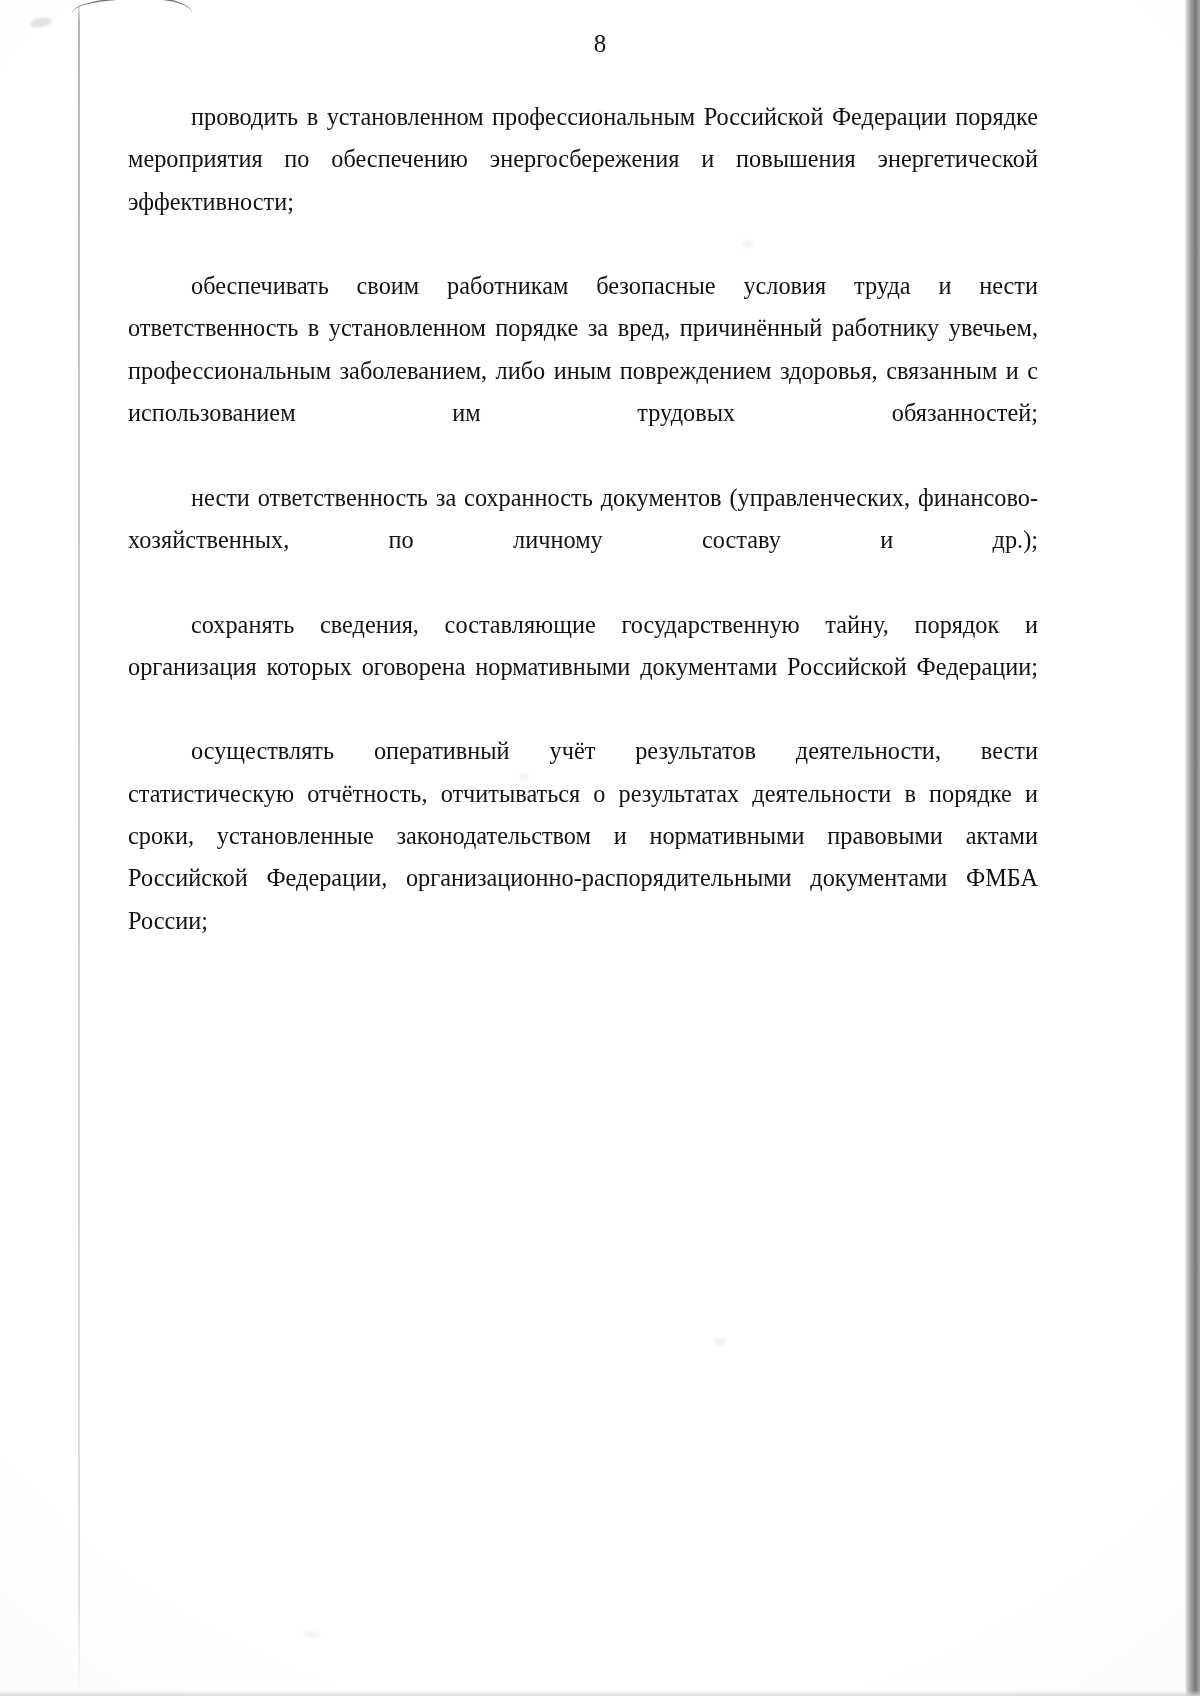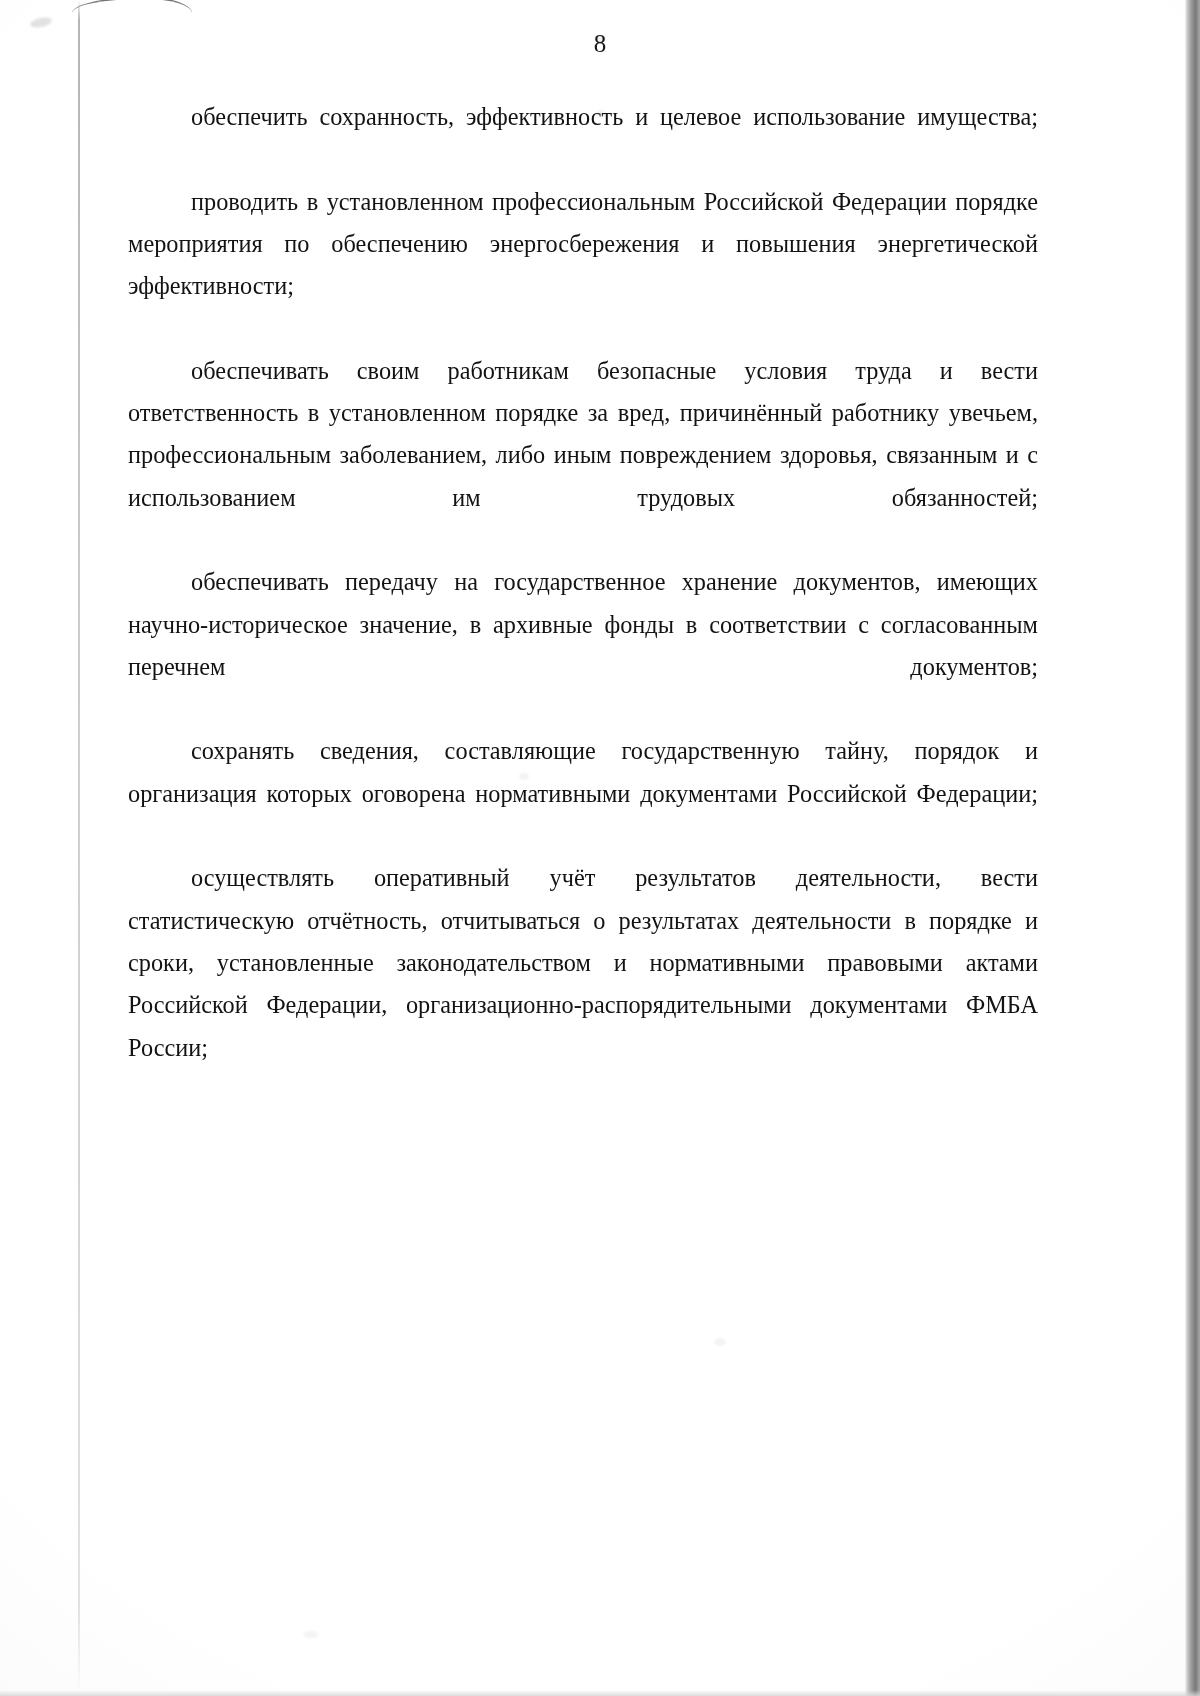--- a/index.html
+++ b/index.html
@@ -162,22 +162,21 @@
   <div class="smudge s2"></div>
   <div class="smudge s3"></div>
   <div class="smudge s4"></div>
   <div class="smudge s5"></div>
   <div class="smudge s6"></div>
   <div class="smudge s7"></div>
 
   <div class="page-number">8</div>
 
   <div class="text-body">
-    <p class="para">обеспечить сохранность, эффективность и целевое использование имущества;</p>
     <p class="para">проводить в установленном профессиональным Российской Федерации порядке мероприятия по обеспечению энергосбережения и повышения энергетической эффективности;</p>
-    <p class="para">обеспечивать своим работникам безопасные условия труда и вести ответственность в установленном порядке за вред, причинённый работнику увечьем, профессиональным заболеванием, либо иным повреждением здоровья, связанным и с использованием им трудовых обязанностей;</p>
-    <p class="para">обеспечивать передачу на государственное хранение документов, имеющих научно-историческое значение, в архивные фонды в соответствии с согласованным перечнем документов;</p>
+    <p class="para">обеспечивать своим работникам безопасные условия труда и нести ответственность в установленном порядке за вред, причинённый работнику увечьем, профессиональным заболеванием, либо иным повреждением здоровья, связанным и с использованием им трудовых обязанностей;</p>
+    <p class="para">нести ответственность за сохранность документов (управленческих, финансово-хозяйственных, по личному составу и др.);</p>
     <p class="para">сохранять сведения, составляющие государственную тайну, порядок и организация которых оговорена нормативными документами Российской Федерации;</p>
     <p class="para">осуществлять оперативный учёт результатов деятельности, вести статистическую отчётность, отчитываться о результатах деятельности в порядке и сроки, установленные законодательством и нормативными правовыми актами Российской Федерации, организационно-распорядительными документами ФМБА России;</p>
 
   </div>
 
 </div>
 
 </body></html>

